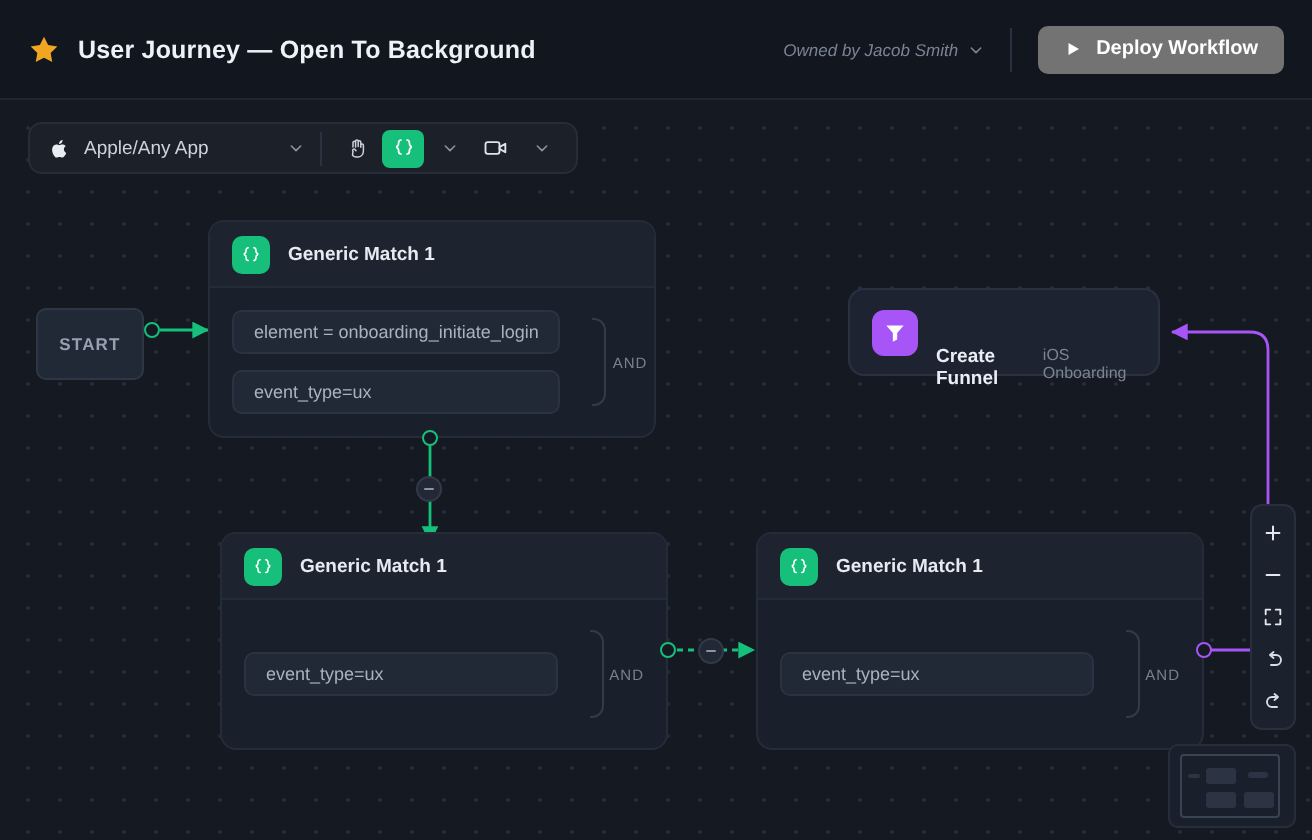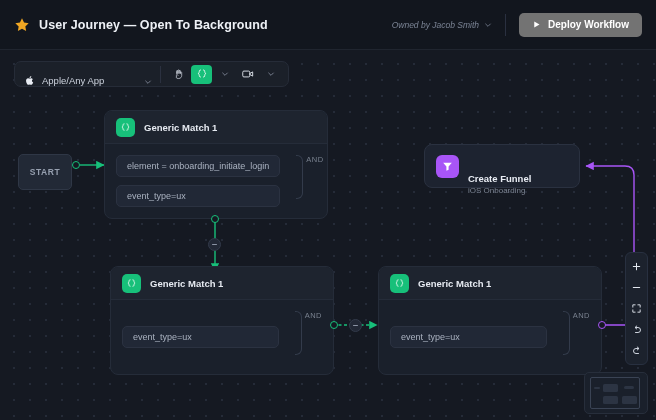--- a/index.html
+++ b/index.html
@@ -82,21 +82,21 @@
     left: 14px; top: 11px;
     height: 26px;
     background: #1b2029;
     border: 1px solid #262c38;
     border-radius: 7px;
     display: flex;
     align-items: center;
     z-index: 40;
   }
   .tb-select {
-    display: flex; align-items: flex-end;
+    display: flex; align-items: center;
     height: 100%;
     padding: 0 8px 0 9px;
     gap: 7px;
     cursor: pointer;
   }
   .tb-select .label {
     color: #cdd3de;
     font-size: 9.5px;
     white-space: nowrap;
   }
@@ -208,21 +208,21 @@
     border-radius: 5px;
     display: flex; align-items: center;
     padding: 0 10px;
     color: #aab2c0;
     font-size: 9px;
     white-space: nowrap;
     overflow: hidden;
     cursor: pointer;
   }
   .and-group {
-    display: flex; 
+    display: flex; align-items: center;
     flex: 0 0 auto;
     height: 52px;
     gap: 3px;
   }
   .and-brace {
     width: 7px; height: 44px;
     border: 1px solid #333b4b;
     border-left: none;
     border-radius: 0 6px 6px 0;
   }
@@ -246,21 +246,21 @@
     z-index: 10;
     cursor: pointer;
   }
   .funnel-badge {
     width: 23px; height: 23px;
     border-radius: 6px;
     background: #a855f7;
     display: flex; align-items: center; justify-content: center;
     flex: 0 0 auto;
   }
-  .funnel-text { display: flex; flex-direction: column; gap: 2px; margin-top: 36px; }
+  .funnel-text { display: flex; gap: 2px; margin-top: 36px; }
   .funnel-title { color: #e9edf4; font-size: 9.5px; font-weight: bold; }
   .funnel-sub { color: #7c8493; font-size: 8px; }
 
   
   .zoom-panel {
     position: absolute;
     right: 8px; top: 202px;
     width: 23px;
     background: #1c222d;
     border: 1px solid #283040;

